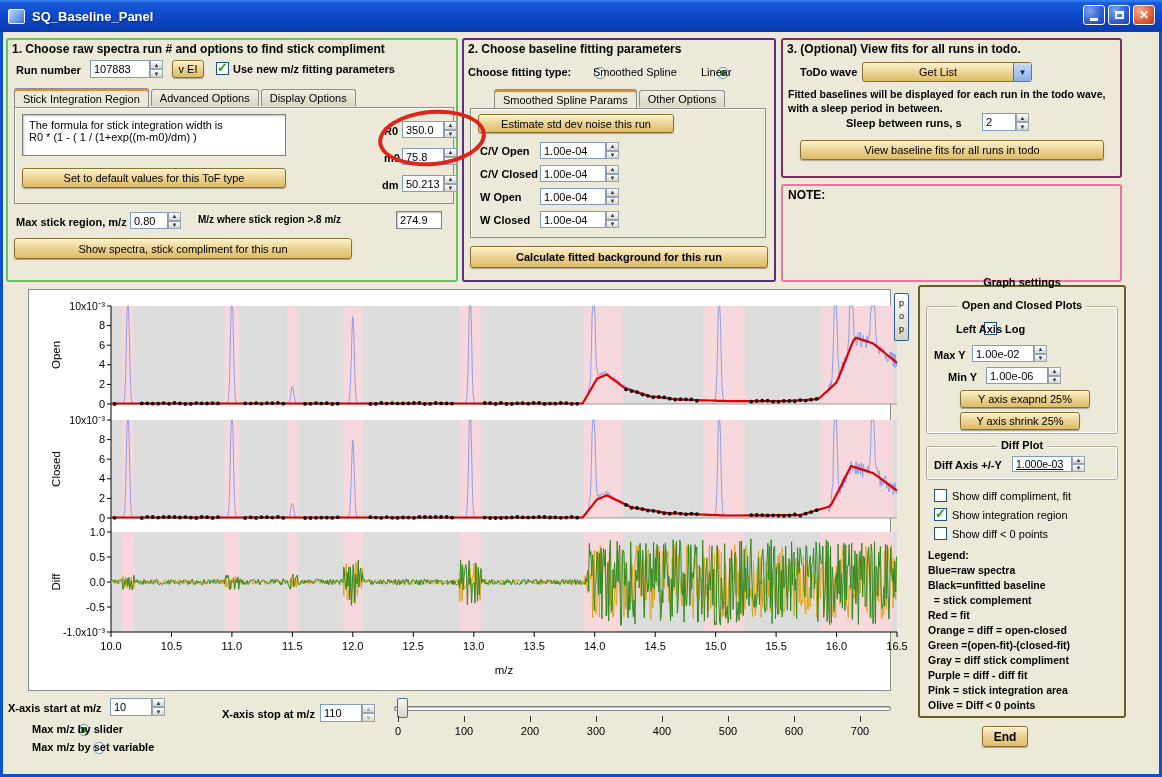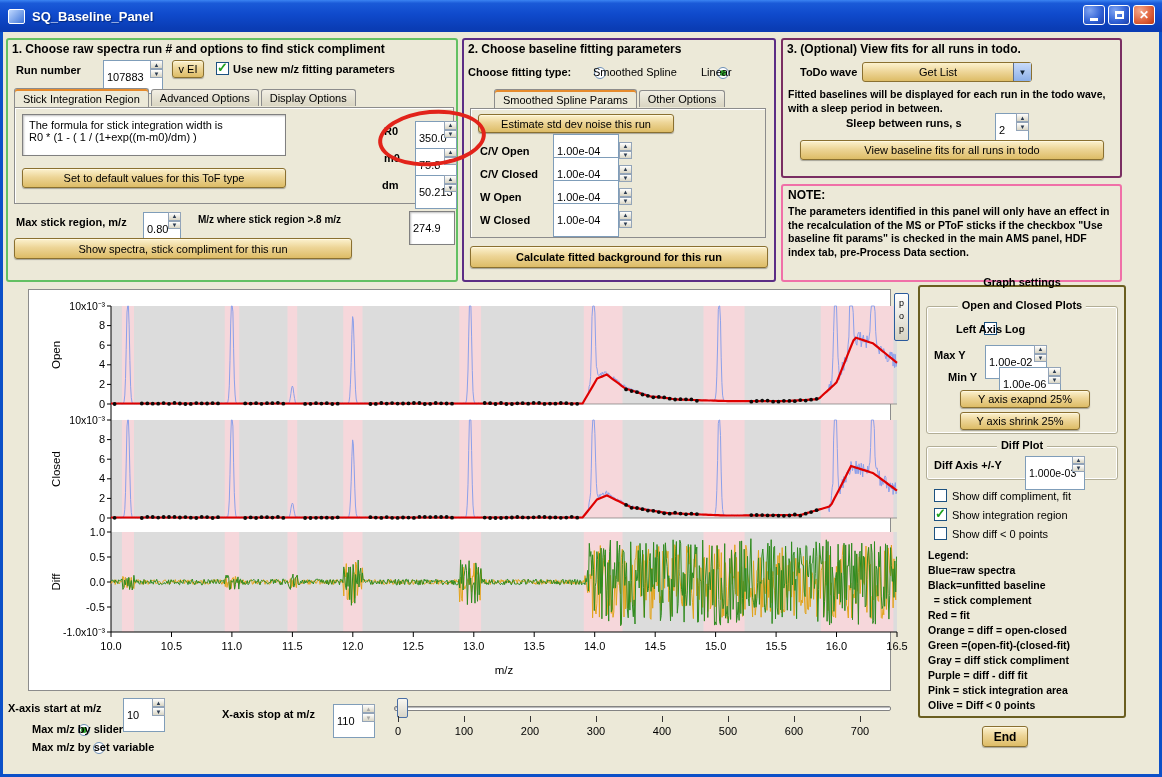--- a/index.html
+++ b/index.html
@@ -19,21 +19,21 @@
   .win-btn.blue{background:radial-gradient(circle at 30% 25%,#7FA4F2,#2E5FD4 60%,#1E3FA8);}
   .win-btn.red{background:radial-gradient(circle at 30% 25%,#F5A98C,#E0643E 55%,#BC3512);}
   .glyph-min{width:8px;height:3px;background:#fff;margin-top:9px;}
   .glyph-max{width:9px;height:8px;border:2px solid #fff;border-top-width:3px;box-sizing:border-box;}
   .glyph-close{font-size:12px;font-weight:bold;line-height:1;}
   
   .abs{position:absolute;}
   .lbl{position:absolute;font-weight:bold;white-space:nowrap;}
   .txt{position:absolute;white-space:nowrap;}
   .input{background:#fff;border:1px solid #7F9DB9;box-sizing:border-box;display:flex;align-items:center;
-    padding:16px 3px;font-size:11px;overflow:hidden;white-space:nowrap;margin-left:13px;}
+    padding:0 3px;font-size:11px;overflow:hidden;white-space:nowrap;}
   .display{background:#fff;border:1px solid #808080;box-shadow:inset 1px 1px 2px rgba(0,0,0,.25);}
   .spin{display:flex;flex-direction:column;width:13px;box-sizing:border-box;cursor:pointer;}
   .spin i{flex:1;font-style:normal;display:flex;align-items:center;justify-content:center;
     background:linear-gradient(#FFFFFF,#D9D5C4);border:1px solid #93A4B8;color:#2A3A50;font-size:6px;line-height:1;}
   .spin i.up::after{content:"▲";}
   .spin i.dn::after{content:"▼";}
   .spin.disabled i{color:#A8A8A8;}
   .goldbtn{display:flex;align-items:center;justify-content:center;box-sizing:border-box;cursor:pointer;
     background:linear-gradient(180deg,#FCF2CF 0%,#EDD597 45%,#DDBC66 100%);
     border:1px solid #8A7030;border-radius:3px;white-space:nowrap;
@@ -218,21 +218,20 @@
   <div class="input abs" style="left:982px;top:113px;width:34px;height:18px;">2</div>
   <div class="spin abs" style="left:1016px;top:113px;height:18px;">
       <i class="up"></i>
       <i class="dn"></i>
     </div>
   <div class="goldbtn abs" style="left:800px;top:140px;width:304px;height:20px;">View baseline fits for all runs in todo</div>
 
   
   <div class="sec" style="left:781px;top:184px;width:341px;height:98px;border:2px solid #F070A8;"></div>
   <div class="sec-title" style="left:788px;top:188px;">NOTE:</div>
-  <div class="note-text" style="left:788px;top:205px;width:328px;">The parameters identified in this panel will only have an effect in the recalculation of the MS or PToF sticks if the checkbox "Use baseline fit params" is checked in the main AMS panel, HDF index tab, pre-Process Data section.</div>
 
   
   <div class="graph-panel" style="left:28px;top:289px;width:863px;height:402px;" id="graph-box"><svg width="863" height="402" viewBox="0 0 863 402" xmlns="http://www.w3.org/2000/svg">
         <rect x="62" y="16" width="786" height="98" fill="#DCDCDC"></rect>
         <rect x="62" y="130" width="786" height="98" fill="#DCDCDC"></rect>
         <rect x="62" y="242" width="786" height="100" fill="#DCDCDC"></rect>
         <rect x="72.9" y="16" width="12.1" height="98" fill="#F6D7DB"></rect>
         <rect x="72.9" y="130" width="12.1" height="98" fill="#F6D7DB"></rect>
         <rect x="72.9" y="242" width="12.1" height="100" fill="#F6D7DB"></rect>
         <rect x="175.7" y="16" width="14.5" height="98" fill="#F6D7DB"></rect>
@@ -542,21 +541,21 @@
   <div class="spin abs" style="left:1048px;top:367px;height:17px;">
       <i class="up"></i>
       <i class="dn"></i>
     </div>
   <div class="goldbtn abs" style="left:960px;top:390px;width:130px;height:18px;">Y axis exapnd 25%</div>
   <div class="goldbtn abs" style="left:960px;top:412px;width:120px;height:18px;">Y axis shrink 25%</div>
   <div class="fieldset" style="left:926px;top:446px;width:192px;height:34px;">
     <span class="legend">Diff Plot</span>
   </div>
   <div class="lbl" style="left:934px;top:459px;">Diff Axis +/-Y</div>
-  <div class="input abs" style="left:1012px;top:456px;width:60px;height:32px;font-size:10.5px;">1.000e-03</div>
+  <div class="input abs" style="left:1012px;top:456px;width:60px;height:16px;font-size:10.5px;text-decoration:underline;">1.000e-03</div>
   <div class="spin abs" style="left:1072px;top:456px;height:16px;">
       <i class="up"></i>
       <i class="dn"></i>
     </div>
   <div class="abs" style="left:934px;top:489px;" id="gs-checkboxes">
       <div class="cbrow">
         <span class="checkbox"></span>
         <span class="cblabel">Show diff compliment, fit</span>
       </div>
       <div class="cbrow">

